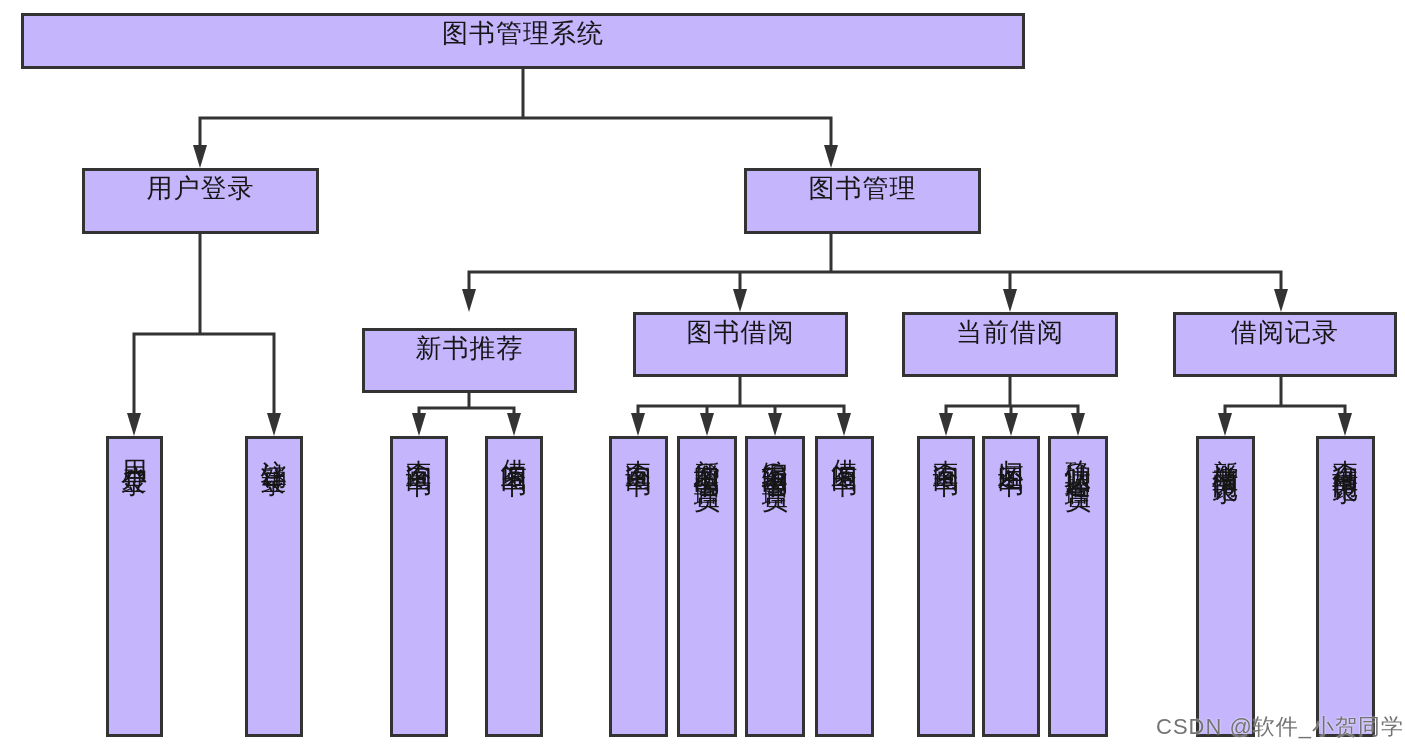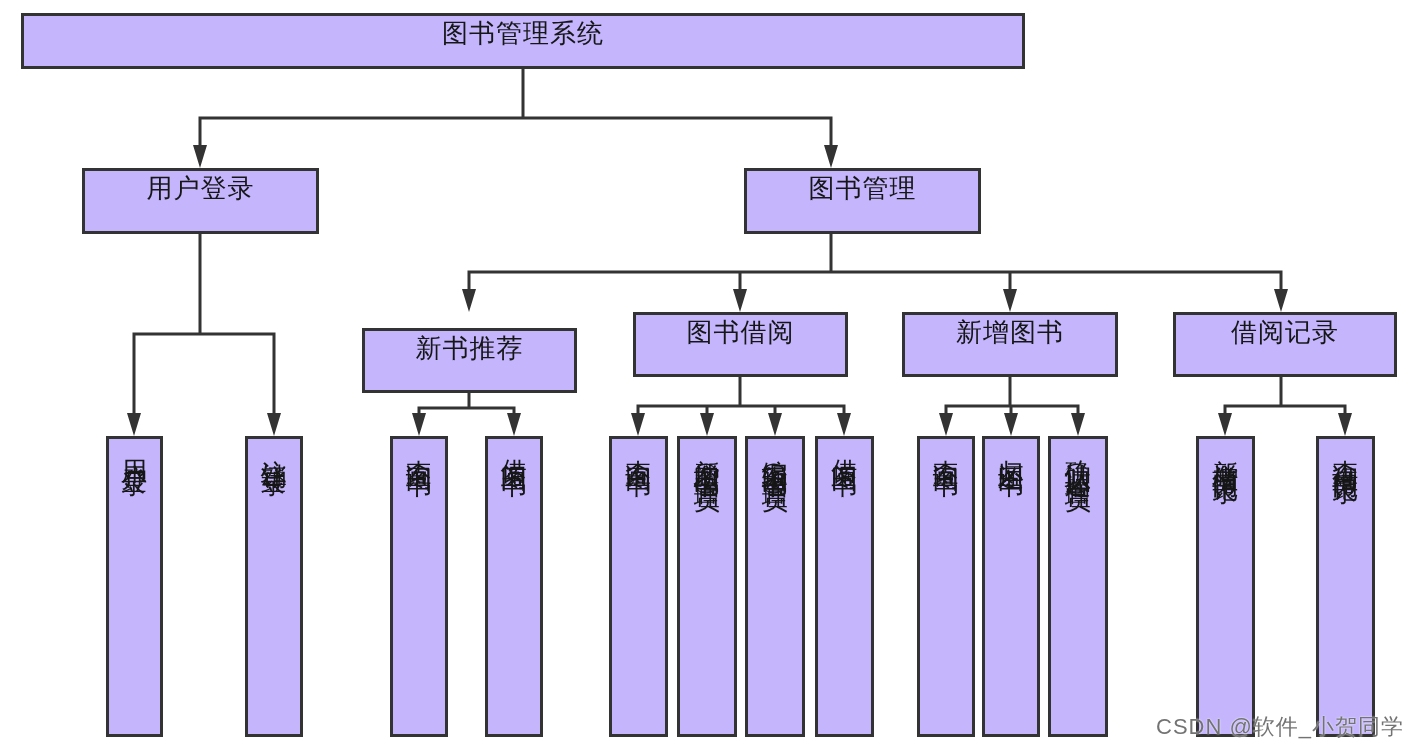--- a/index.html
+++ b/index.html
@@ -70,21 +70,21 @@
     <span class="label">图书管理</span>
   </div>
 
   <div class="node" style="left:362px;top:328px;width:215px;height:65px;">
     <span class="label">新书推荐</span>
   </div>
   <div class="node" style="left:633px;top:312px;width:215px;height:65px;">
     <span class="label">图书借阅</span>
   </div>
   <div class="node" style="left:902px;top:312px;width:216px;height:65px;">
-    <span class="label">新增图书</span>
+    <span class="label">当前借阅</span>
   </div>
   <div class="node" style="left:1173px;top:312px;width:224px;height:65px;">
     <span class="label">借阅记录</span>
   </div>
 
   <div class="node leaf" style="left:106px;top:436px;width:57px;height:301px;">
     <span class="label">用户登录</span>
   </div>
   <div class="node leaf" style="left:245px;top:436px;width:58px;height:301px;">
     <span class="label">注销登录</span>

